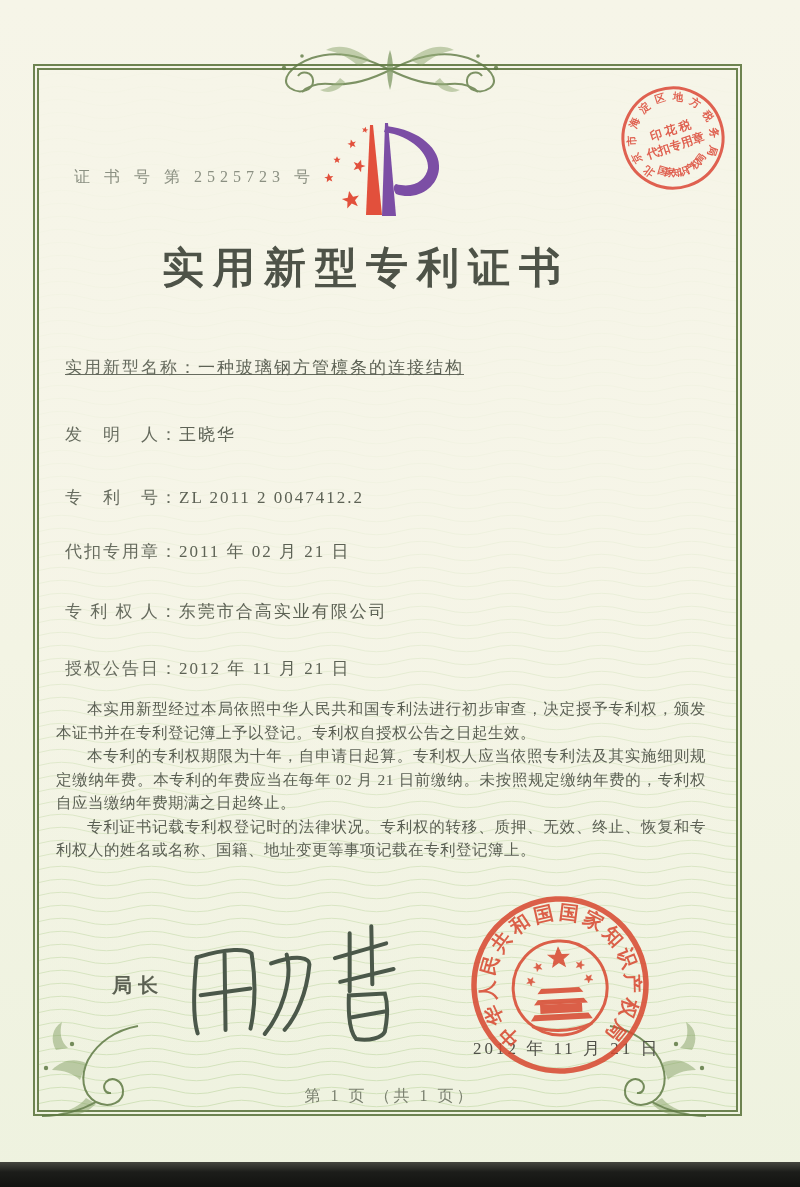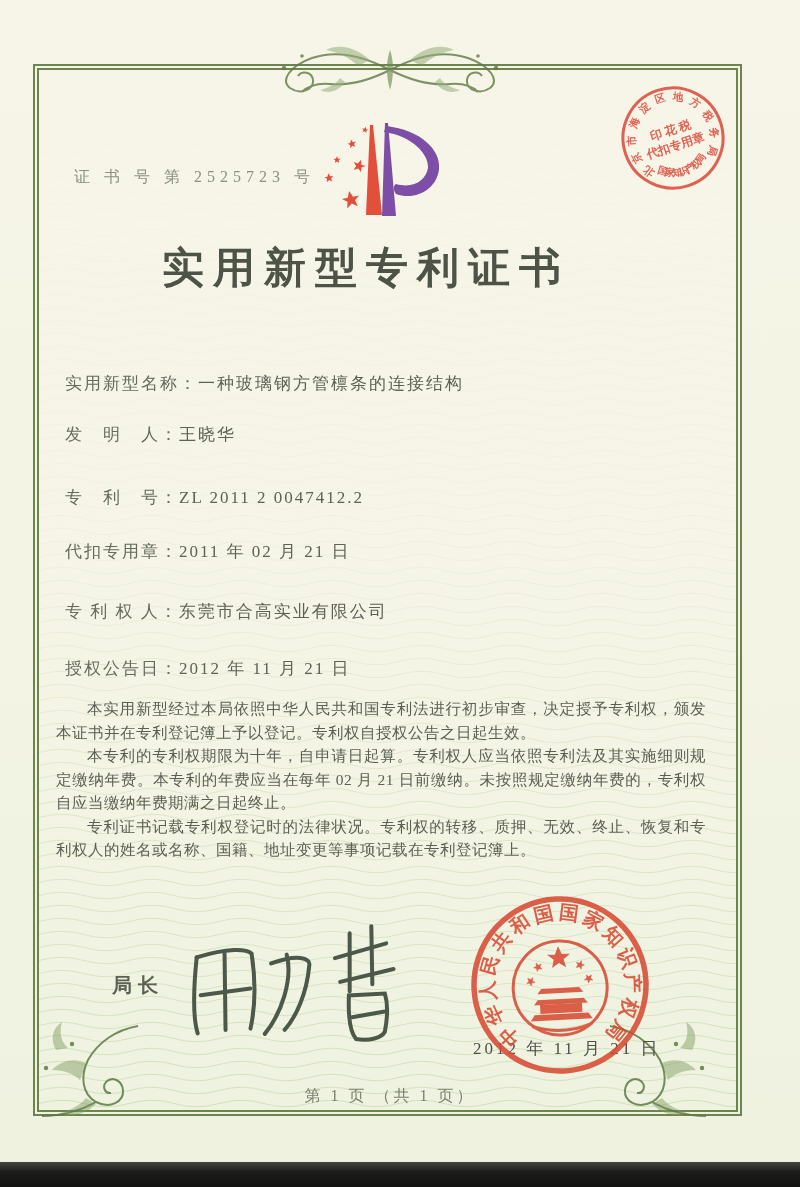--- a/index.html
+++ b/index.html
@@ -135,21 +135,21 @@
       <use href="#star" transform="translate(14,62) scale(0.48) rotate(-8)"></use>
       <use href="#star" transform="translate(36,84) scale(0.92) rotate(-12)"></use>
     </g>
     <polygon fill="#e2503c" points="55,9 58,9 67,99 51,99"></polygon>
     <polygon fill="#7c4ea5" points="70,7 73,7 81,100 67,100"></polygon>
     <path fill="#7c4ea5" d="M71,10 C106,14 126,34 124,53 C122,73 101,85 81,78 C78,74 78,70 81,68 C99,73 111,64 113,52 C114,38 97,20 69,16 Z"></path>
   </svg>
 
   <div id="title">实用新型专利证书</div>
 
-  <div class="field" style="top:372px;">
+  <div class="field" style="top:356px;text-decoration:underline;">
     <span class="lbl">实用新型名称：</span><span class="val">一种玻璃钢方管檩条的连接结构</span>
   </div>
   <div class="field" style="top:423px;">
     <span class="lbl">发　明　人：</span><span class="val">王晓华</span>
   </div>
   <div class="field" style="top:486px;">
     <span class="lbl">专　利　号：</span><span class="val">ZL 2011 2 0047412.2</span>
   </div>
   <div class="field" style="top:540px;">
     <span class="lbl">代扣专用章：</span><span class="val">2011 年 02 月 21 日</span>

